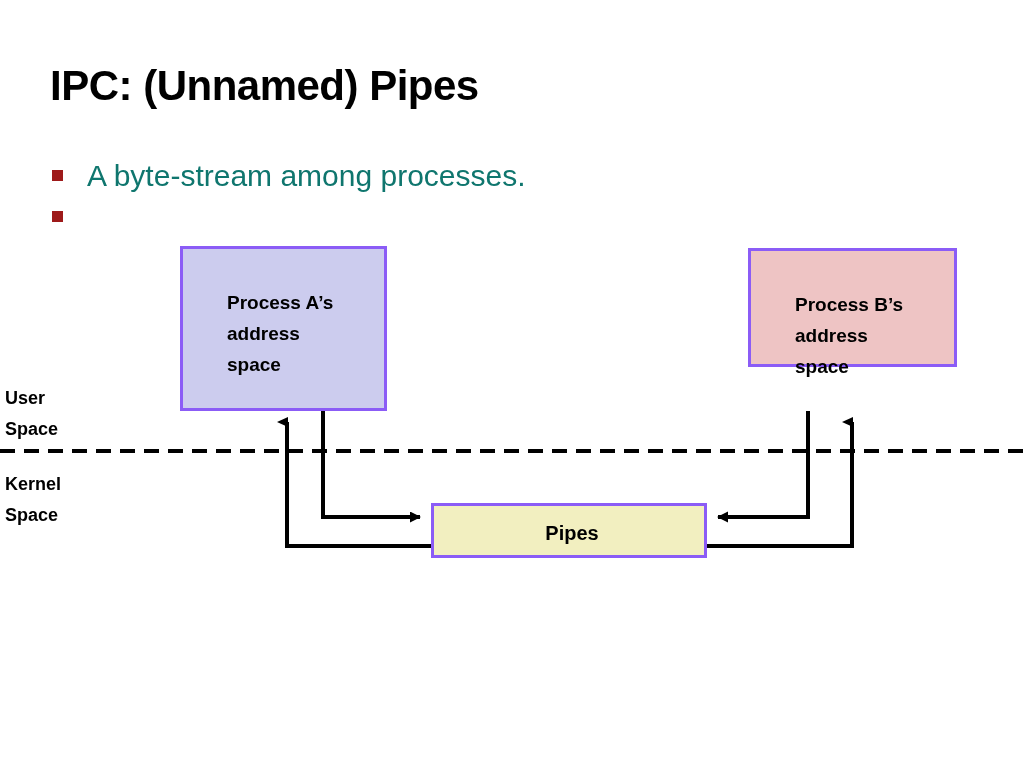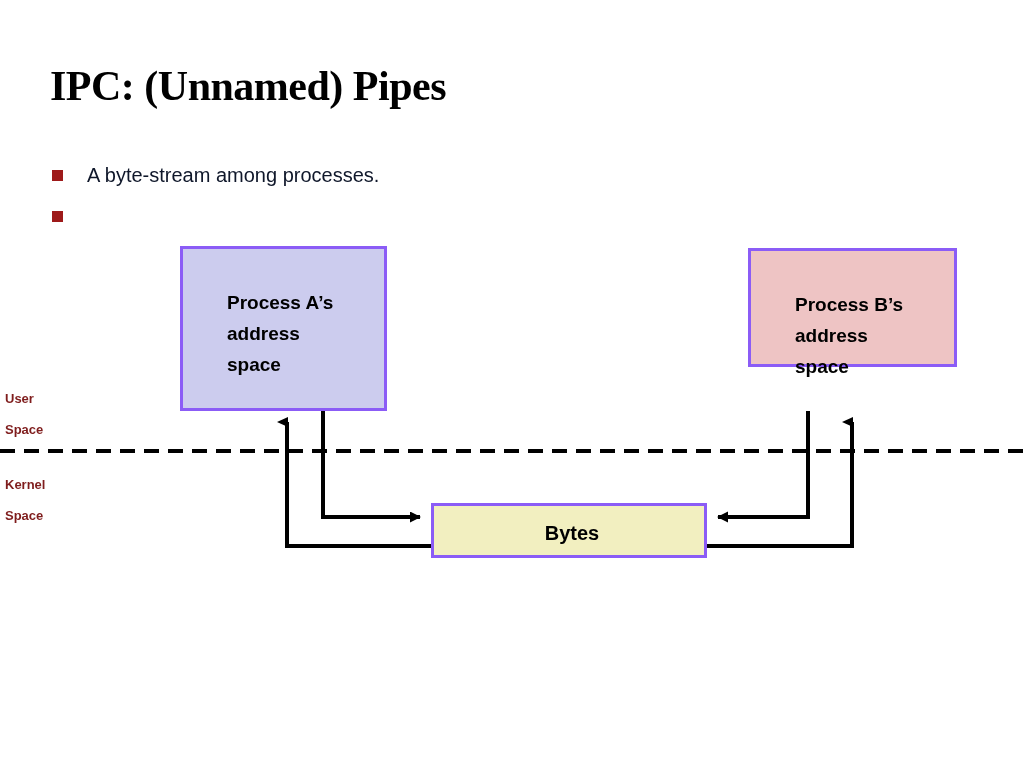--- a/index.html
+++ b/index.html
@@ -19,21 +19,20 @@
   
   .slide-title {
     position: absolute;
     left: 50px;
     top: 62px;
     font-size: 42px;
     font-weight: bold;
     letter-spacing: -0.5px;
     color: #000000;
     white-space: nowrap;
-    font-family: Liberation Serif, serif;
   }
 
   
   .bullets {
     position: absolute;
     left: 52px;
     top: 160px;
     width: 930px;
   }
   .bullet-row {
@@ -44,23 +43,23 @@
   }
   .bullet-marker {
     width: 11px;
     height: 11px;
     background: #9e1a1a;
     margin-top: 10px;
     margin-right: 24px;
     flex: 0 0 auto;
   }
   .bullet-text {
-    font-size: 20px;
+    font-size: 30px;
     line-height: 31px;
-    color: #0f172a;
+    color: #0f766e;
     white-space: nowrap;
   }
 
   
   .diagram {
     position: absolute;
     left: 0;
     top: 0;
     width: 1024px;
     height: 768px;
@@ -125,25 +124,25 @@
     height: 55px;
     display: flex;
     align-items: center;
     justify-content: center;
     font-size: 20px;
   }
 
   
   .space-label {
     position: absolute;
-    font-size: 13px;
+    font-size: 18px;
     font-weight: bold;
     line-height: 31px;
     white-space: pre-line;
-    color: #7f1d1d;
+    color: #000000;
     z-index: 4;
   }
   #user-space-label {
     left: 5px;
     top: 383px;
   }
   #kernel-space-label {
     left: 5px;
     top: 469px;
   }
@@ -198,21 +197,21 @@
 space</div>
   </div>
 
   <div class="box" id="process-b-box">
     <div class="box-label">Process B’s
 address
 space</div>
   </div>
 
   <div class="box" id="pipe-box">
-    <div class="box-label">Bytes</div>
+    <div class="box-label">Pipes</div>
   </div>
 
   <div class="space-label" id="user-space-label">User
 Space</div>
 
   <div class="space-label" id="kernel-space-label">Kernel
 Space</div>
 
 </div>
 

